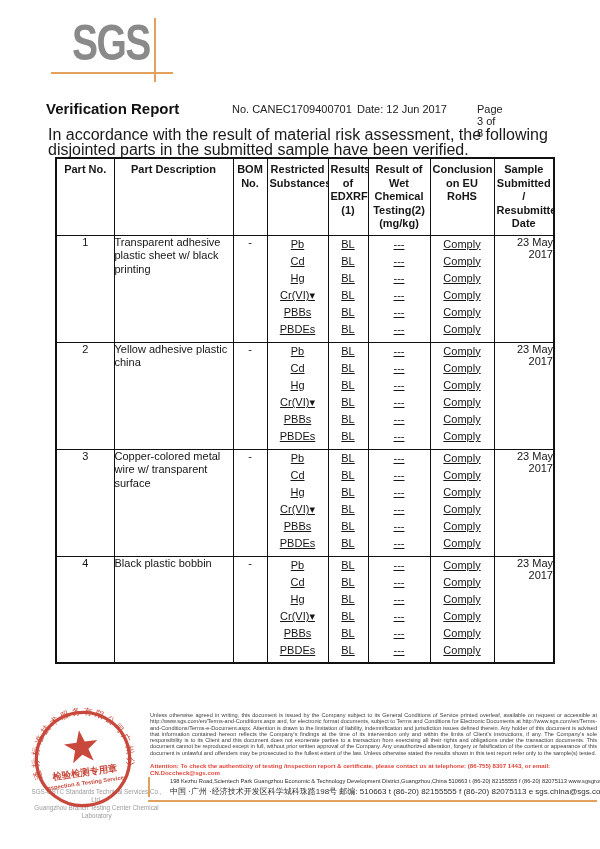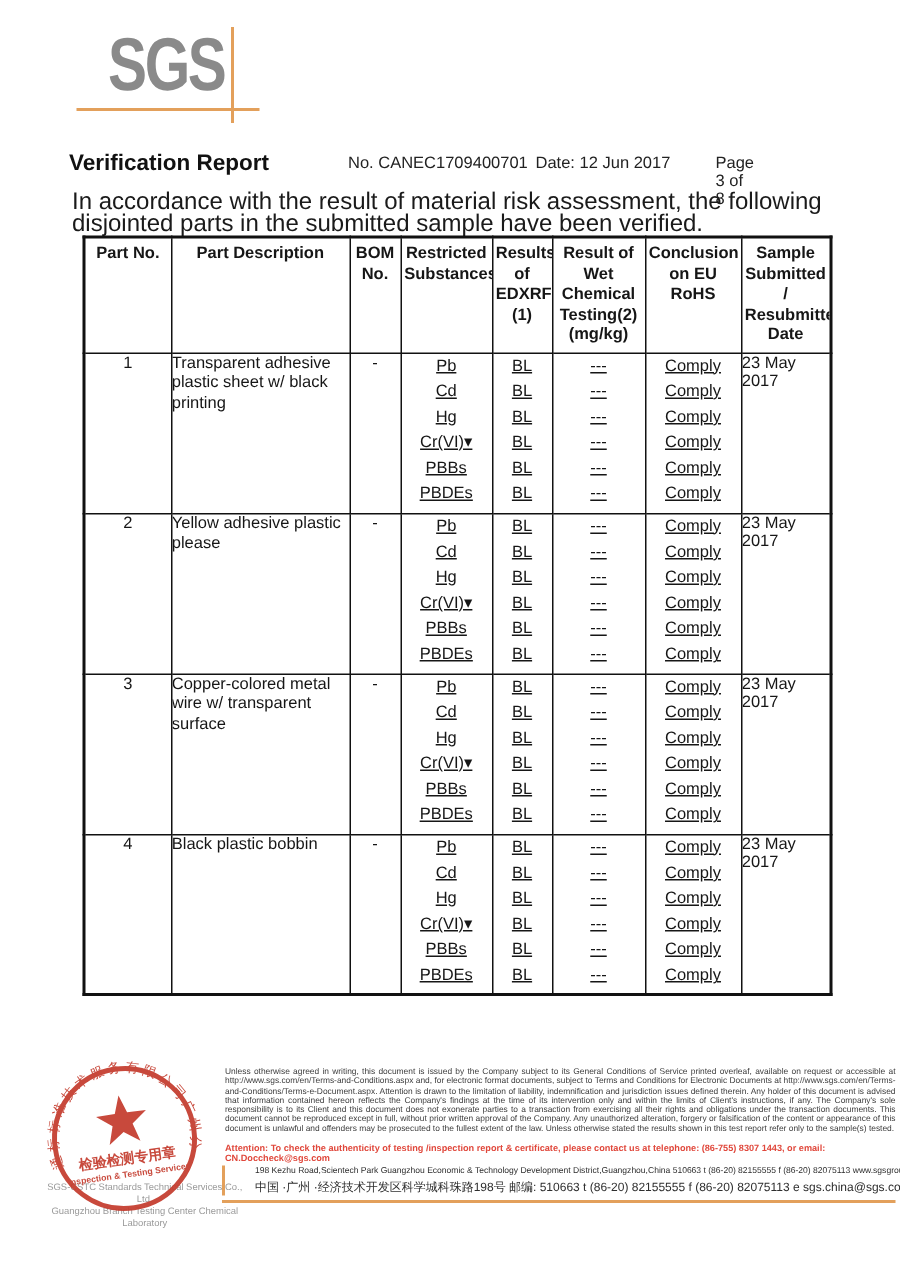--- a/index.html
+++ b/index.html
@@ -37,21 +37,21 @@
     border:1px solid #111; vertical-align:top; padding:0;
     font-size:11px; color:#161616; overflow:hidden;
   }
   table.parts th{font-weight:bold; text-align:center; padding:4px 2px; height:64px; line-height:13.5px;}
   tr.part-row{height:107px;}
   td.c-part{text-align:center; padding-top:6px;}
   td.c-desc{padding:6px 3px 0 5px; line-height:13.5px;margin-top:36px;}
   td.c-bom{text-align:center; padding-top:6px;}
   td.c-lines{text-align:center; padding-top:3px;text-decoration:underline;}
   td.c-lines div{line-height:17.2px; height:17.2px;}
-  td.c-date{text-align:left; padding-top:9px; font-size:10.5px;}
+  td.c-date{text-align:right; padding-top:9px; font-size:10.5px;}
   
   .company-lines{position:absolute; left:29px; top:788px; width:135px;
     font-size:6.3px; line-height:8px; color:#9a9a9a; text-align:center;}
   .stamp{position:absolute; left:26px; top:702px; width:114px; height:114px;
     transform:rotate(-8deg); opacity:.93;}
   .disclaimer{position:absolute; left:150px; top:712px; width:447px;
     font-size:5.6px; line-height:6.3px; color:#3d3d3d; text-align:justify;}
   .attention{position:absolute; left:150px; top:763px; width:447px;
     font-size:6.1px; line-height:6.9px; color:#e0473b; font-weight:bold;}
   .address-block{position:absolute; left:148px; top:777px; width:447px;
@@ -139,21 +139,21 @@
             <div>Comply</div>
             <div>Comply</div>
             <div>Comply</div>
             <div>Comply</div>
             <div>Comply</div>
           </td>
           <td class="c-date">23 May 2017</td>
         </tr>
         <tr class="part-row">
           <td class="c-part">2</td>
-          <td class="c-desc">Yellow adhesive plastic please</td>
+          <td class="c-desc">Yellow adhesive plastic china</td>
           <td class="c-bom">-</td>
           <td class="c-lines c-sub">
             <div>Pb</div>
             <div>Cd</div>
             <div>Hg</div>
             <div>Cr(VI)▾</div>
             <div>PBBs</div>
             <div>PBDEs</div>
           </td>
           <td class="c-lines c-edxrf">

